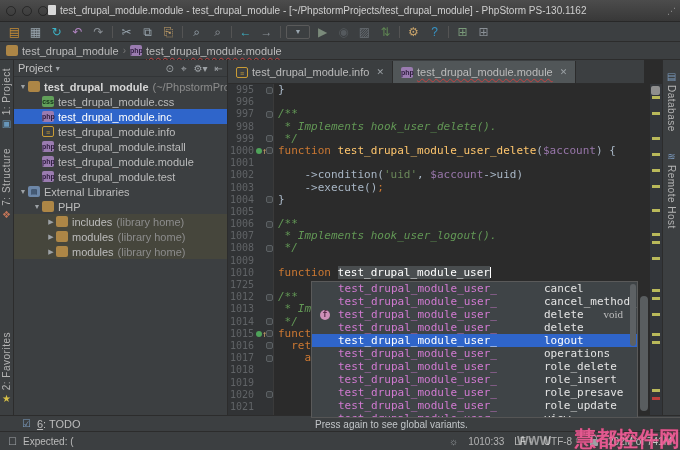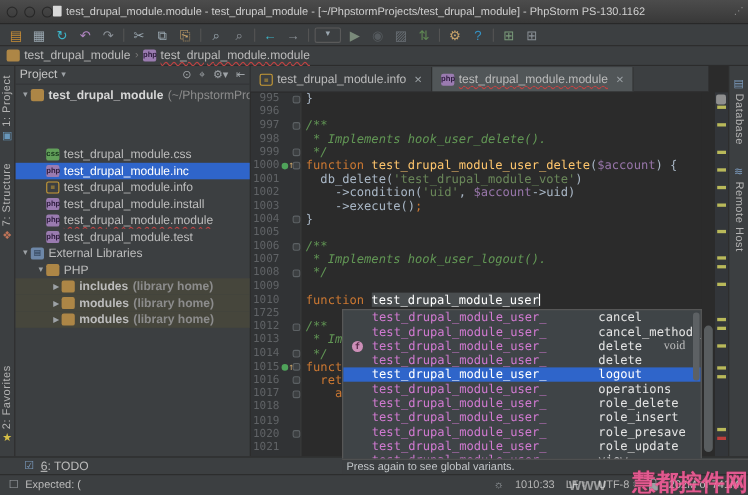--- a/index.html
+++ b/index.html
@@ -47,21 +47,21 @@
   .stripe-ico { font-size:10px; margin:3px 0; }
   
   #project-panel { position:absolute; left:14px; top:60px; width:214px; height:355px; background:#3c3f41; border-right:1px solid #2c2c2c; overflow:hidden; }
   #panel-header { height:17px; display:flex; align-items:center; padding:0 4px; border-bottom:1px solid #323537; }
   #panel-header .ph-title { color:#c3c3c3; margin-right:2px; }
   .ph-ico { color:#9da2a6; font-size:10px; margin-left:7px; }
   #tree { position:absolute; left:0; top:19px; width:214px; }
   .trow { height:15px; display:flex; align-items:center; white-space:nowrap; overflow:hidden; font-size:11px; color:#bcbcbc; }
   .trow .arrow { width:10px; font-size:7px; color:#9da2a6; text-align:center; flex:none; }
   .trow.sel { background:#2f65ca; color:#fff; }
-  .trow.libbg { background:#46463c;font-weight:bold; }
+  .trow.libbg { background:#46463c; }
   .trow .suffix { color:#8c8c8c; margin-left:4px; }
   .trow .lbl-bold { font-weight:bold; color:#d6d6d6; }
   
   #editor-tabs { position:absolute; left:228px; top:60px; width:416px; height:24px; background:#3c3f41; border-bottom:1px solid #2c2c2c; display:flex; align-items:flex-end; }
   .etab { height:22px; display:flex; align-items:center; padding:0 8px; border-right:1px solid #2c2c2c; background:#3b3e40; }
   .etab.active { background:#515658; }
   .etab .close { margin-left:7px; color:#9aa0a4; font-size:9px; }
   
   #editor { position:absolute; left:228px; top:84px; width:422px; height:331px; background:#2b2b2b; overflow:hidden;
     font-family:"DejaVu Sans Mono","Liberation Mono",monospace; font-size:11px; }
@@ -194,21 +194,21 @@
       <span style="font-size:7px;color:#9da2a6;">▼</span>
       <span style="margin-left:auto;" id="panel-header-icons"><span class="ph-ico">⊙</span><span class="ph-ico">⌖</span><span class="ph-ico">⚙▾</span><span class="ph-ico">⇤</span></span>
     </div>
     <div id="tree">
         <div class="trow" style="padding-left: 4px;">
           <span class="arrow">▼</span>
           <span class="mi mi-folder"></span>
           <span class="lbl-bold ">test_drupal_module</span>
           <span class="suffix"> (~/PhpstormProj</span>
         </div>
-        <div class="trow" style="padding-left: 18px; margin-top: 39px;">
+        <div class="trow" style="padding-left: 18px;">
           <span class="arrow"></span>
           <span class="mi mi-css">css</span>
           <span>test_drupal_module.css</span>
         </div>
         <div class="trow sel" style="padding-left: 18px;">
           <span class="arrow"></span>
           <span class="mi mi-php">php</span>
           <span>test_drupal_module.inc</span>
         </div>
         <div class="trow" style="padding-left: 18px;">
@@ -277,21 +277,21 @@
 
   <div id="editor">
     <div id="gutter-bg"></div>
     <div id="code-lines">
         <div class="cline"><span class="ln">995</span><span class="gicons"><span class="gfold"></span></span><span class="ctext"><span class="p">}</span></span></div>
         <div class="cline"><span class="ln">996</span><span class="gicons"></span><span class="ctext"></span></div>
         <div class="cline"><span class="ln">997</span><span class="gicons"><span class="gfold"></span></span><span class="ctext"><span class="c">/**</span></span></div>
         <div class="cline"><span class="ln">998</span><span class="gicons"></span><span class="ctext"><span class="c"> * Implements hook_user_delete().</span></span></div>
         <div class="cline"><span class="ln">999</span><span class="gicons"><span class="gfold"></span></span><span class="ctext"><span class="c"> */</span></span></div>
         <div class="cline"><span class="ln">1000</span><span class="gicons"><span class="gdot"></span><span class="garr">↑</span><span class="gfold"></span></span><span class="ctext"><span class="k">function</span><span class="p"> </span><span class="f">test_drupal_module_user_delete</span><span class="p">(</span><span class="v">$account</span><span class="p">) {</span></span></div>
-        <div class="cline"><span class="ln">1001</span><span class="gicons"></span><span class="ctext"><span class="p">  db_delete(</span><span class="s">'test_drupal_module_vote'</span><span class="p">)</span></span></div>
+        <div class="cline"><span class="ln">1001</span><span class="gicons"></span></div>
         <div class="cline"><span class="ln">1002</span><span class="gicons"></span><span class="ctext"><span class="p">    -&gt;condition(</span><span class="s">'uid'</span><span class="p">, </span><span class="v">$account</span><span class="p">-&gt;uid)</span></span></div>
         <div class="cline"><span class="ln">1003</span><span class="gicons"></span><span class="ctext"><span class="p">    -&gt;execute()</span><span class="k">;</span></span></div>
         <div class="cline"><span class="ln">1004</span><span class="gicons"><span class="gfold"></span></span><span class="ctext"><span class="p">}</span></span></div>
         <div class="cline"><span class="ln">1005</span><span class="gicons"></span><span class="ctext"></span></div>
         <div class="cline"><span class="ln">1006</span><span class="gicons"><span class="gfold"></span></span><span class="ctext"><span class="c">/**</span></span></div>
         <div class="cline"><span class="ln">1007</span><span class="gicons"></span><span class="ctext"><span class="c"> * Implements hook_user_logout().</span></span></div>
         <div class="cline"><span class="ln">1008</span><span class="gicons"><span class="gfold"></span></span><span class="ctext"><span class="c"> */</span></span></div>
         <div class="cline"><span class="ln">1009</span><span class="gicons"></span><span class="ctext"></span></div>
         <div class="cline"><span class="ln">1010</span><span class="gicons"></span><span class="ctext"><span class="k">function</span><span class="p"> </span><span class="t">test_drupal_module_user</span><span class="caret"></span></span></div>
         <div class="cline"><span class="ln">1725</span><span class="gicons"></span><span class="ctext"></span></div>

